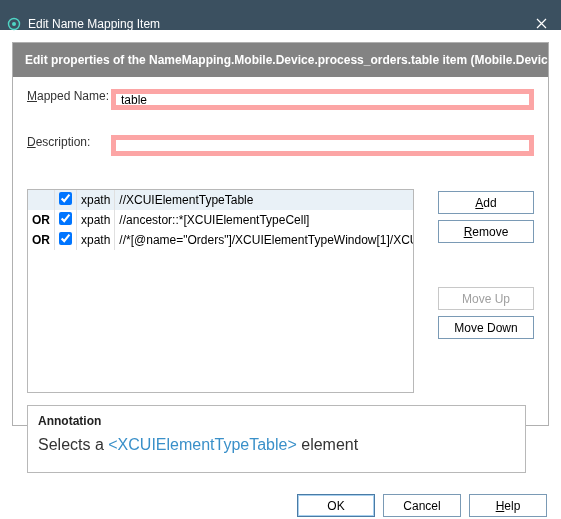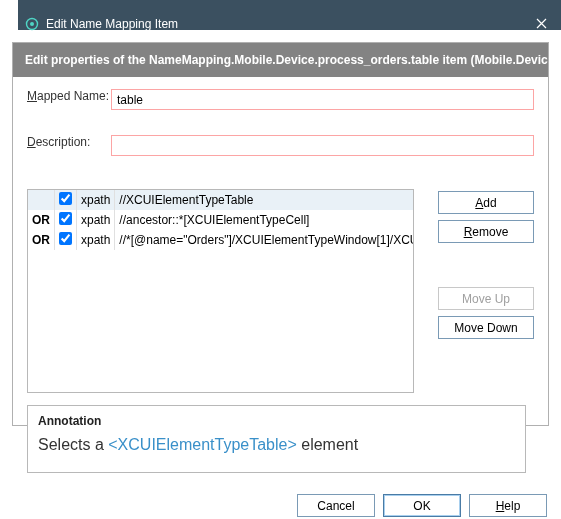--- a/index.html
+++ b/index.html
@@ -12,21 +12,20 @@
     height: 519px;
     overflow: hidden;
   }
   .titlebar {
     background: #3b5060;
     color: #fff;
     height: 30px;
     display: flex;
     align-items: center;
     padding: 17px 0 0 6px;
-    margin-left: 18px;
   }
   .titlebar-icon {
     width: 16px; height: 16px;
     display: inline-flex;
     align-items: center; justify-content: center;
     margin-right: 6px;
   }
   .titlebar-title { font-size: 12px; }
   .titlebar-close {
     margin-left: auto;
@@ -67,21 +66,21 @@
   }
   .form-label {
     width: 84px;
     color: #333;
     font-size: 12px;
   }
   .form-label .uline { text-decoration: underline; }
   .text-input {
     flex: 1;
     height: 21px;
-    border: 1px solid #fca5a5;
+    border: 5px solid #fca5a5;
     padding: 2px 5px;
     font-size: 12px;
     font-family: inherit;
     background: #fff;
   }
   .middle {
     display: flex;
     padding: 0 14px;
     gap: 24px;
   }
@@ -239,17 +238,17 @@
 
     <div class="annotation">
       <div class="annotation-title">Annotation</div>
       <div class="annotation-text">
         <span>Selects a </span><span class="element-link">&lt;XCUIElementTypeTable&gt;</span><span> element</span>
       </div>
     </div>
   </div>
 
   <div class="bottom-bar">
+    <button class="btn primary">OK</button>
     <button class="btn">Cancel</button>
-    <button class="btn primary">OK</button>
     <button class="btn"><span class="uline">H</span><span>elp</span></button>
   </div>
 </div>
 
 </body></html>

